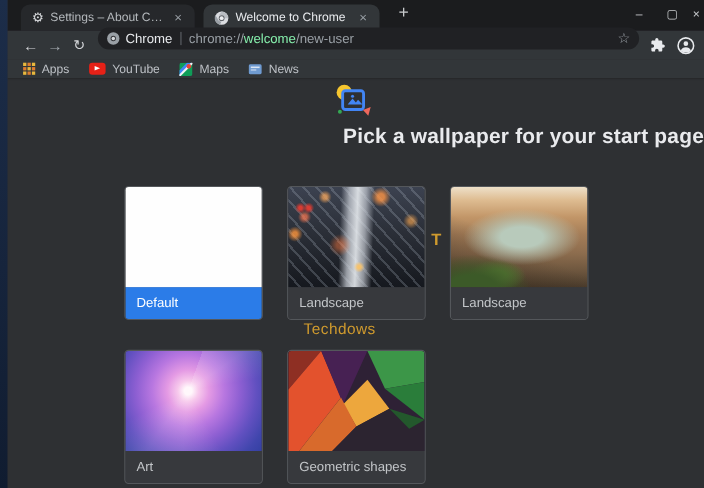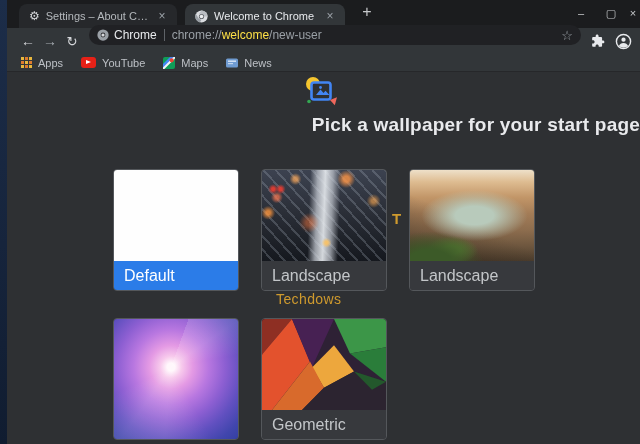--- a/index.html
+++ b/index.html
@@ -29,21 +29,21 @@
   
   .toolbar { position:absolute; left:0; top:28px; right:0; height:26px; background:#323639; display:flex; align-items:center; padding:0 8px 0 10px; }
   .nav-ic { width:22px; text-align:center; font-size:14px; }
   .nav-back { color:#d5d7da; }
   .nav-fwd { color:#a7adb3; }
   .nav-reload { color:#d5d7da; font-size:13px; }
   .omnibox { flex:1; height:20px; margin:0 8px 12px 6px; background:#202124; border-radius:10px; display:flex; align-items:center; padding:0 8px 0 8px; font-size:12px; min-width:0; }
   .site-chip { display:flex; align-items:center; gap:5px; color:#e8eaed; }
   .omni-divider { width:1px; height:12px; background:#5f6368; margin:0 7px; }
   .url { color:#9aa0a6; white-space:nowrap; overflow:hidden; flex:1; }
-  .url .host { color:#fde047; }
+  .url .host { color:#86efac; }
   .omni-star { color:#9aa0a6; font-size:13px; margin-left:6px; }
   .tb-right { display:flex; align-items:center; gap:10px; margin-left:2px; }
 
   
   .bookmarks { position:absolute; left:0; top:54px; right:0; height:18px; background:#323639; border-bottom:1px solid #26272a; display:flex; align-items:center; gap:18px; padding-left:14px; font-size:11px; color:#bdc1c6; }
   .bm-item { display:flex; gap:6px; }
   .apps-grid { display:grid; grid-template-columns:repeat(3,3px); grid-template-rows:repeat(3,3px); gap:1px; }
   .apps-grid i { display:block; }
   .apps-grid i:nth-child(odd){ background:#e9b83d; }
   .apps-grid i:nth-child(even){ background:#de7c2e; }
@@ -52,21 +52,21 @@
 
   
   .content { position:absolute; left:0; top:73px; right:0; bottom:0; background:#2e3033; }
   .hero-icon { position:absolute; left:296px; top:74px; }
   .page-title { position:absolute; left:7px; right:0; top:114px; text-align:right; color:#e9eaed; font-size:19px; font-weight:700; letter-spacing:.2px; }
 
   .grid { position:absolute; left:113px; top:169px; display:grid; grid-template-columns:repeat(3,126px); grid-auto-rows:122px; gap:27px 22px; }
   .card { border:1px solid #54575b; border-radius:4px; overflow:hidden; display:flex; flex-direction:column; background:#37393c; }
   .card.hovered { border-color:#7d8185; }
   .thumb { flex:1; position:relative; }
-  .card-footer { height:29px; background:#37393d; color:#c3c6c9; font-size:16px; line-height:29px; padding-left:10px; }
+  .card-footer { height:29px; background:#37393d; color:#c3c6c9; font-size:12px; line-height:29px; padding-left:10px; }
   .card-footer.blue { background:#2b7ce8; color:#fff; }
 
   .thumb-default { background:#fefefe; }
 
   .thumb-earth { background:
     radial-gradient(circle at 48% 36%, rgba(255,255,255,.95) 1.5px, rgba(205,215,255,.55) 4px, rgba(150,160,220,.18) 10px, rgba(0,0,0,0) 17px),
     radial-gradient(circle at 49% 57%, rgba(255,238,215,.85) 1px, rgba(255,195,140,.3) 4px, rgba(0,0,0,0) 8px),
     radial-gradient(circle at 15% 20%, rgba(255,255,255,.5) .6px, rgba(0,0,0,0) 2px),
     radial-gradient(circle at 78% 14%, rgba(255,255,255,.45) .6px, rgba(0,0,0,0) 2px),
     radial-gradient(circle at 64% 30%, rgba(255,255,255,.4) .6px, rgba(0,0,0,0) 2px),
@@ -229,20 +229,21 @@
     <div class="card">
       <div class="thumb thumb-city"></div>
       <div class="card-footer">Landscape</div>
     </div>
     <div class="card">
       <div class="thumb thumb-landscape"></div>
       <div class="card-footer">Landscape</div>
     </div>
     <div class="card">
       <div class="thumb thumb-art"></div>
+      <div class="card-footer">Art</div>
     </div>
     <div class="card">
       <div class="thumb" style="background:#2e2135;">
         <svg class="geo-svg" viewBox="0 0 124 90" preserveAspectRatio="none">
           <rect width="124" height="90" fill="#2e2135"></rect>
           <polygon points="0,0 30,0 0,35" fill="#8e2f23"></polygon>
           <polygon points="0,35 30,0 48,42 10,90 0,90" fill="#e3522d"></polygon>
           <polygon points="30,0 72,0 50,48" fill="#472153"></polygon>
           <polygon points="72,0 124,0 124,28 88,34" fill="#3c9648"></polygon>
           <polygon points="88,34 124,28 124,62" fill="#2a7d3a"></polygon>

